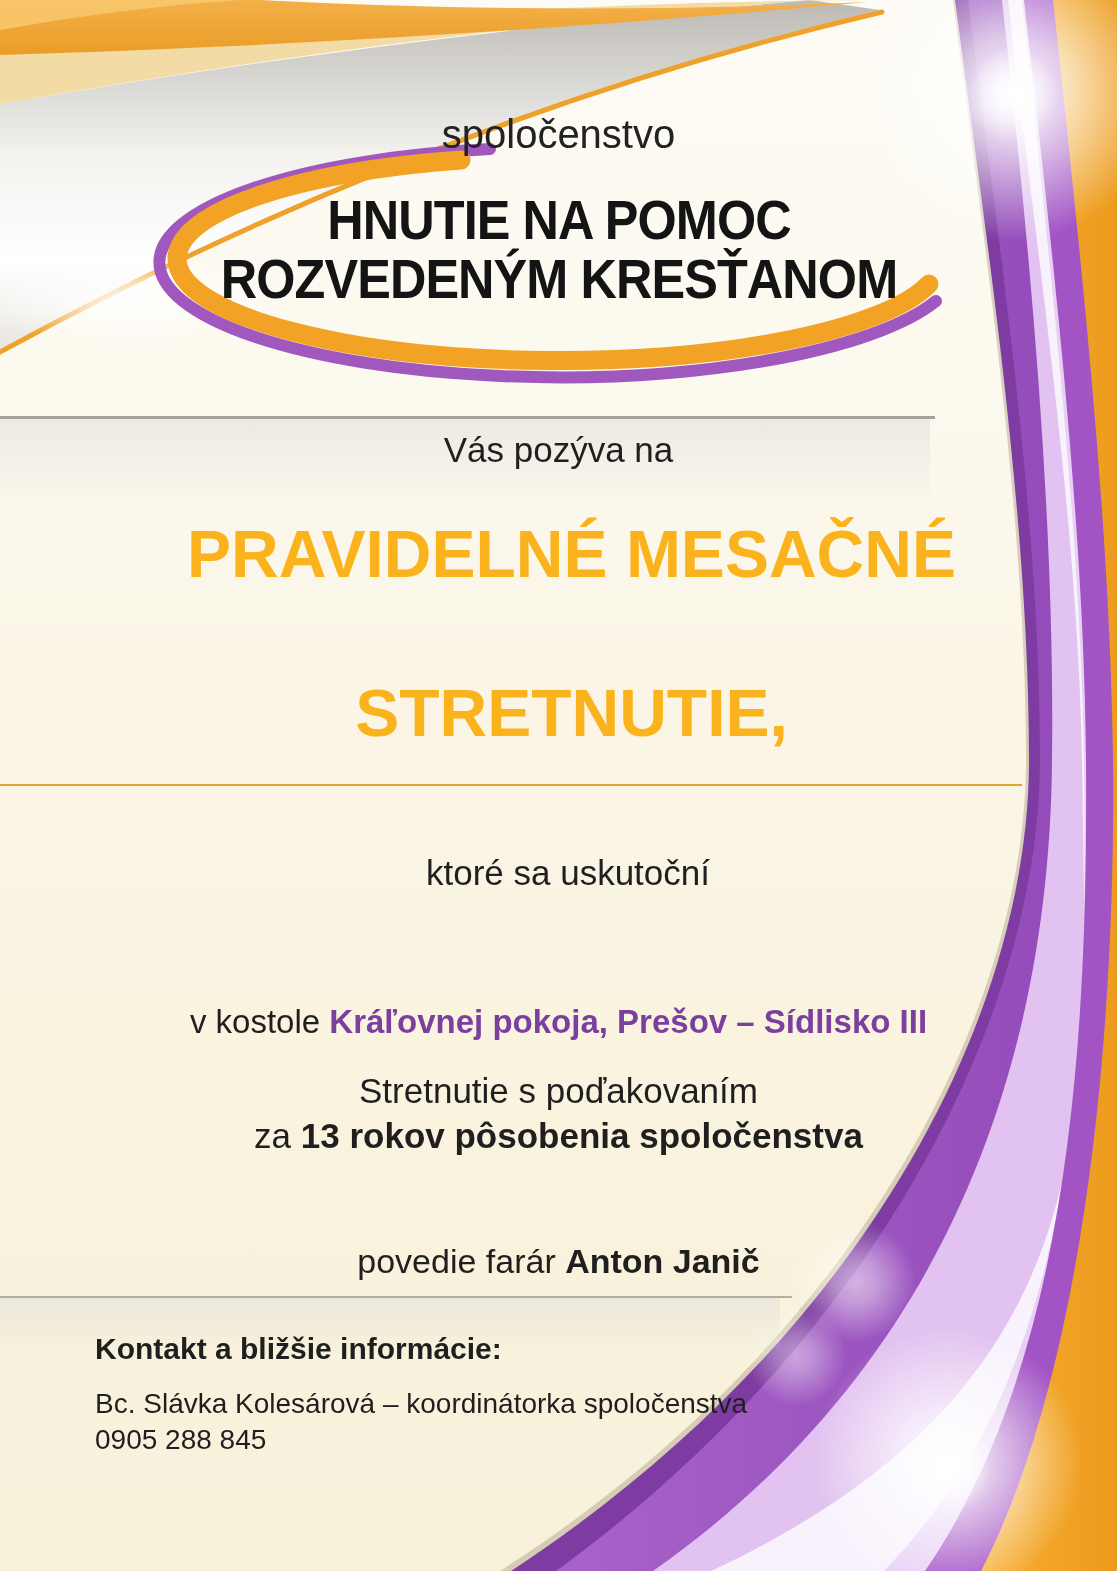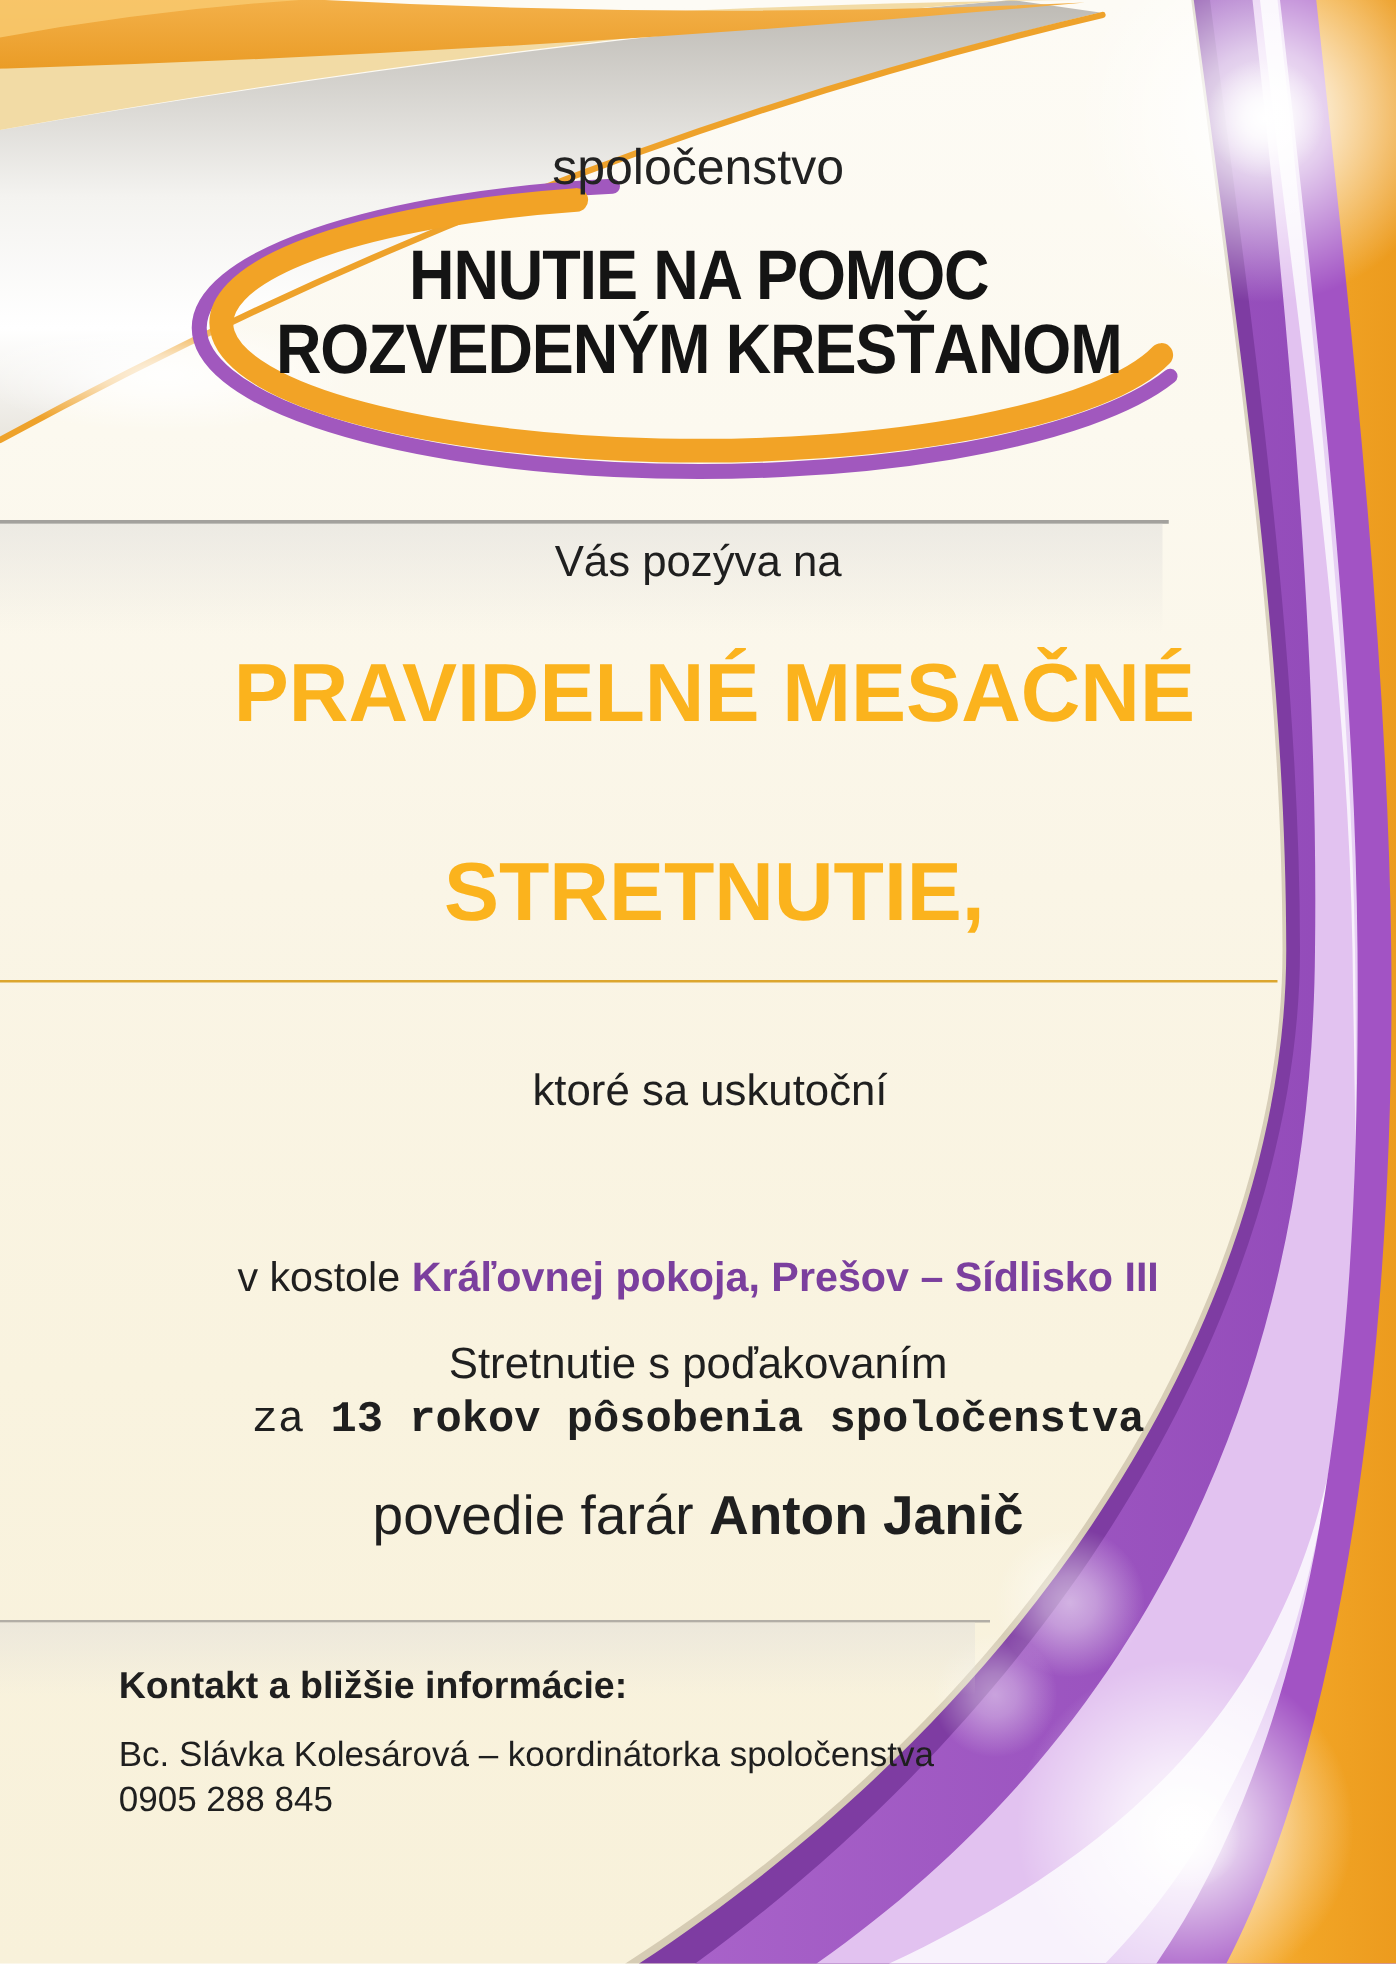--- a/index.html
+++ b/index.html
@@ -24,22 +24,22 @@
     position:absolute;
   }
   .invite{top:430px;font-size:35px;}
   .big-title{font-size:66px;font-weight:700;color:#FBB31D;letter-spacing:0;padding-left:26px;}
   .title1{top:516px;}
   .title2{top:675px;}
   .subtitle{top:853px;font-size:35px;padding-left:19px;}
   .date-line{top:936px;font-size:35px;}
   .place-line{top:1003px;font-size:33px;}
   .occ1{top:1071px;font-size:35px;}
-  .occ2{top:1116px;font-size:35px;font-family:Liberation Mono, monospace;}
-  .speaker{top:1188px;font-size:44px;text-align:center;}
+  .occ2{top:1116px;font-size:35px;}
+  .speaker{top:1242px;font-size:34px;text-align:center;}
   .bold{font-weight:700;}
   .purple-text{color:#7B3F9E;font-weight:700;}
   .rule{position:absolute;left:0;}
   .rule-top{top:416px;width:935px;height:3px;background:#A3A19D;}
   .tint-top{top:419px;width:930px;height:88px;background:linear-gradient(180deg,rgba(224,222,219,0.55),rgba(224,222,219,0));position:absolute;left:0;}
   .rule-mid{top:784px;width:1022px;height:2px;background:#DCA62E;}
   .rule-bottom{top:1296px;width:792px;height:2px;background:#B2AEA6;}
   .tint-bottom{top:1298px;width:780px;height:58px;background:linear-gradient(180deg,rgba(228,225,218,0.6),rgba(228,225,218,0));position:absolute;left:0;}
   .contact{position:absolute;left:95px;text-align:left;white-space:nowrap;}
   .contact-heading{top:1332px;font-size:30px;font-weight:700;}

